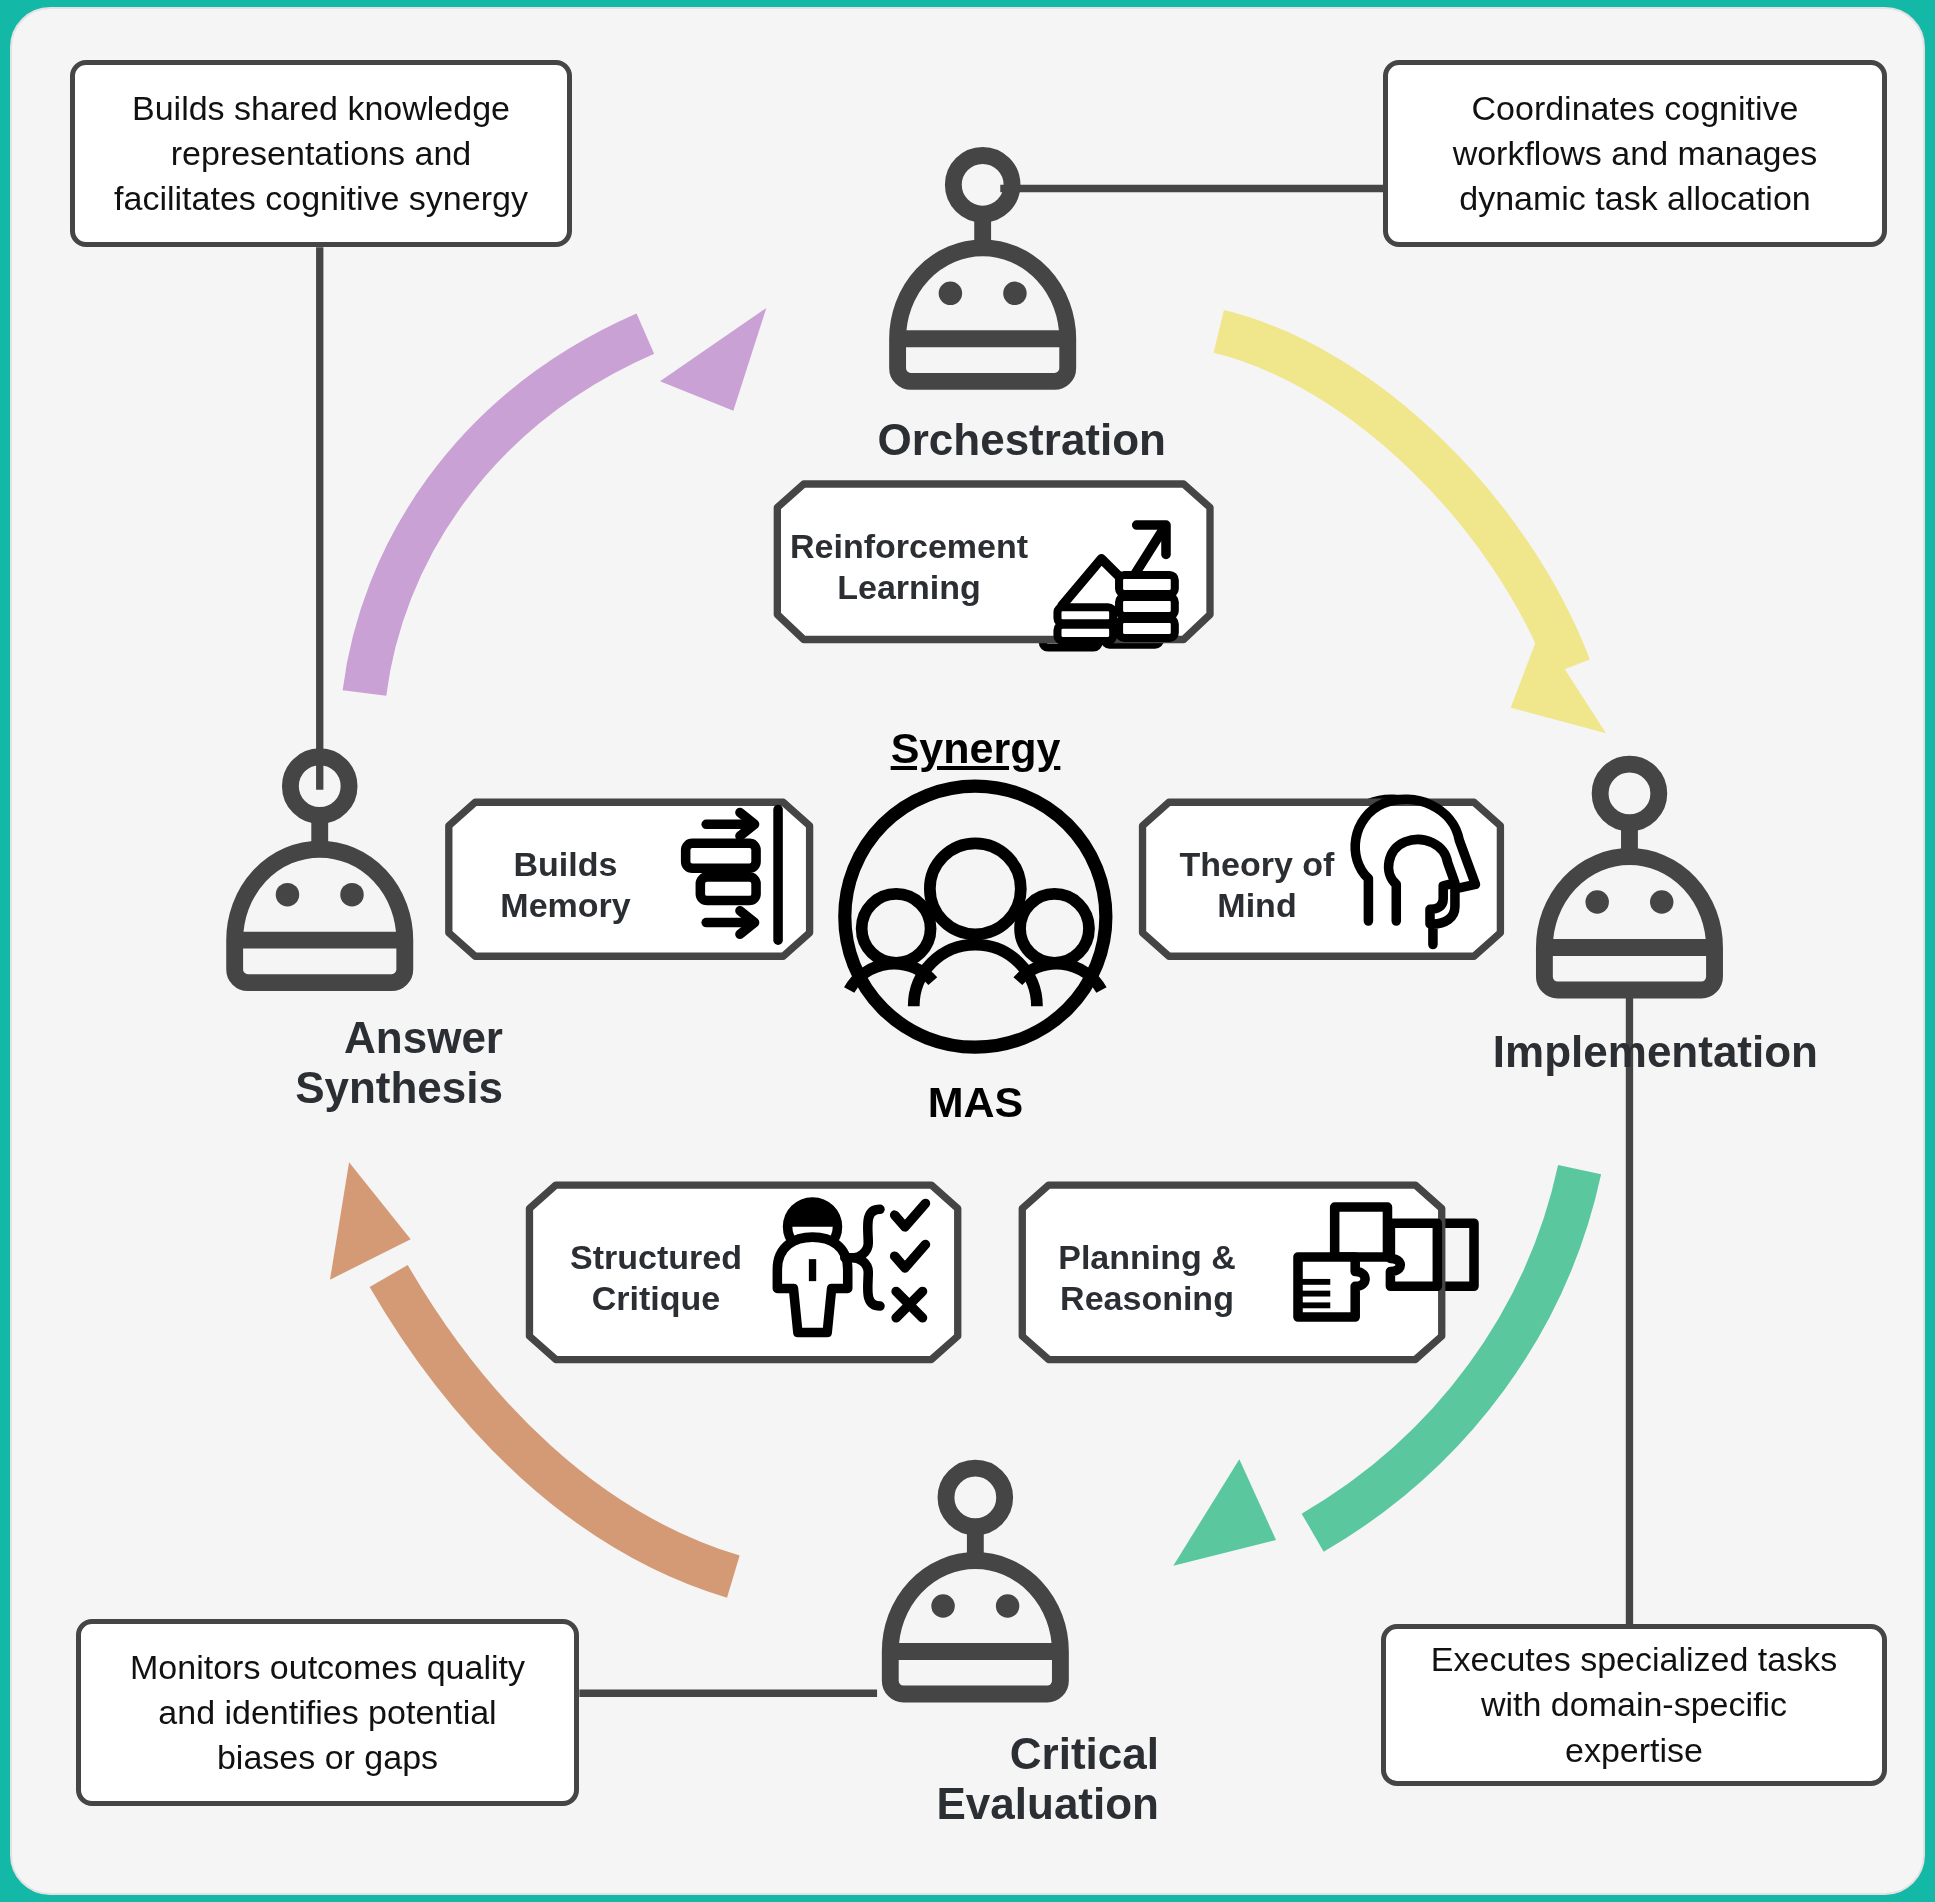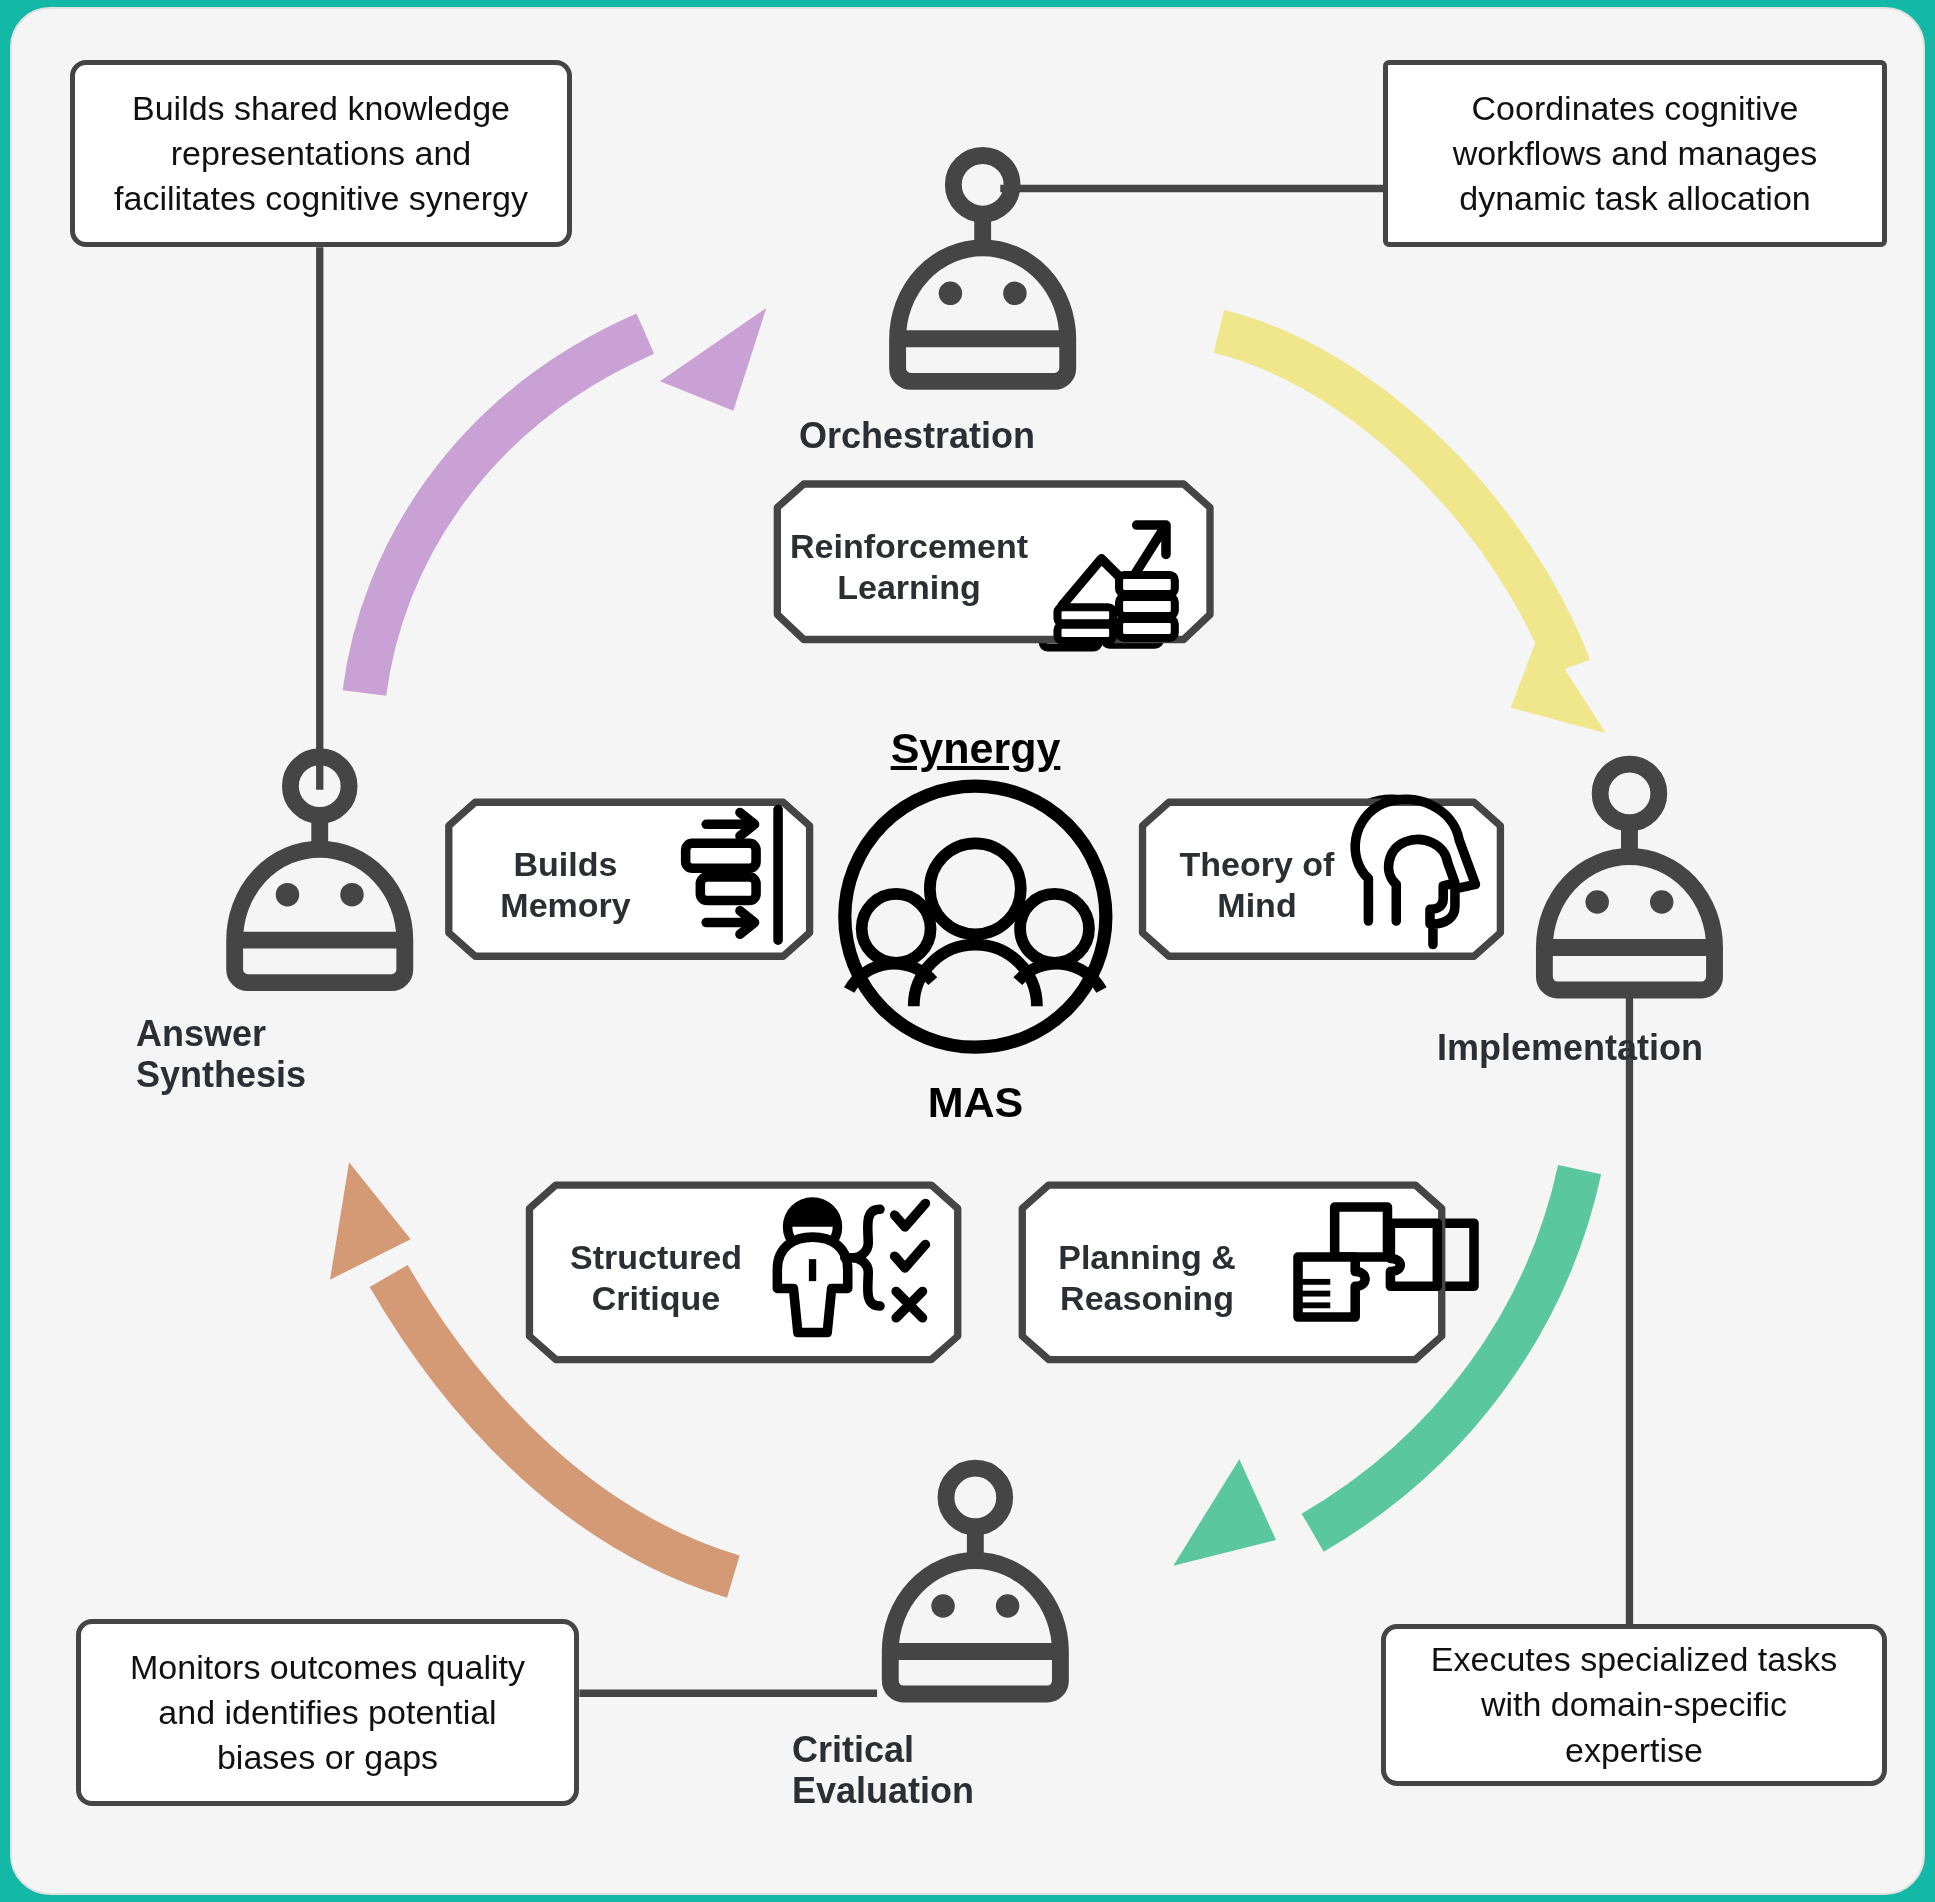--- a/index.html
+++ b/index.html
@@ -32,24 +32,24 @@
     color:#111111;
     font-size:34px;
     line-height:1.33;
     font-family:"Liberation Sans", sans-serif;
     padding:11.7px 16px;
     white-space:pre-line;
   }
 
   .node-label{
     position:absolute;
-    text-align:left;
+    text-align:right;
     font-weight:bold;
     color:#2b2f33;
-    font-size:36px;
+    font-size:44px;
     line-height:1.14;
     white-space:pre-line;
     font-family:"Liberation Sans", sans-serif;
   }
 
   .center-label{
     position:absolute;
     text-align:center;
     font-weight:bold;
     color:#000000;
@@ -279,21 +279,21 @@
       <line x1="-22" y1="62" x2="40" y2="62" stroke="#000000" stroke-width="13" stroke-linecap="round"></line>
       <polyline points="24,46 44,62 24,78" fill="none" stroke="#000000" stroke-width="13" stroke-linecap="round" stroke-linejoin="round"></polyline>
       <line x1="76" y1="-92" x2="76" y2="86" stroke="#000000" stroke-width="13" stroke-linecap="round"></line>
     </g>
   </svg>
 
   <div class="desc-box" style="left:70px;top:60px;width:502px;height:187px;">Builds shared knowledge
 representations and
 facilitates cognitive synergy</div>
 
-  <div class="desc-box" style="left:1383px;top:60px;width:504px;height:187px;border-radius:6px;">Coordinates cognitive
+  <div class="desc-box" style="left:1383px;top:60px;width:504px;height:187px;">Coordinates cognitive
 workflows and manages
 dynamic task allocation</div>
 
   <div class="desc-box" style="left:76px;top:1619px;width:503px;height:187px;">Monitors outcomes quality
 and identifies potential
 biases or gaps</div>
 
   <div class="desc-box" style="left:1381px;top:1624px;width:506px;height:162px;">Executes specialized tasks
 with domain-specific
 expertise</div>

